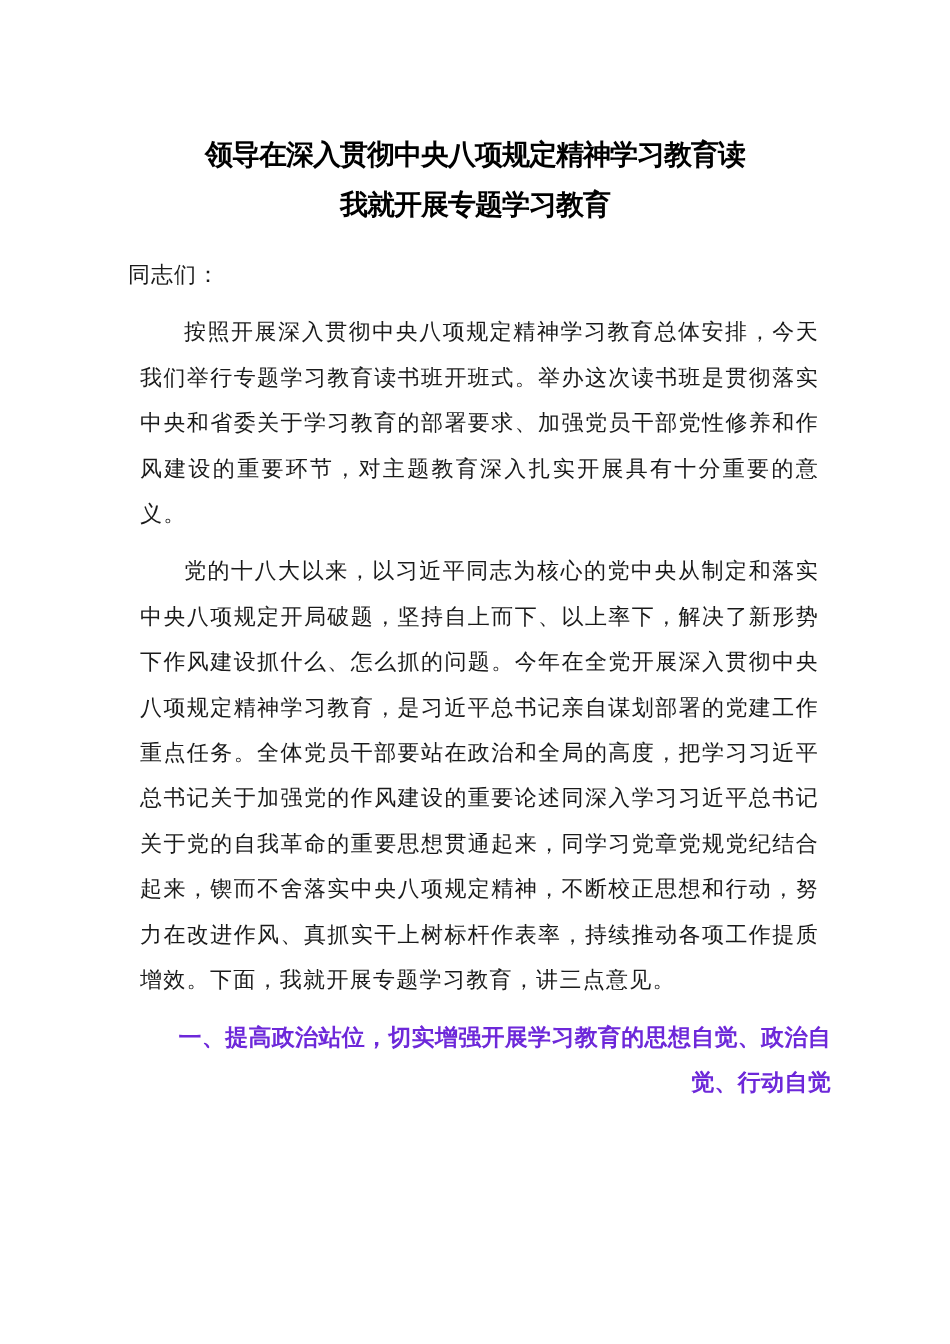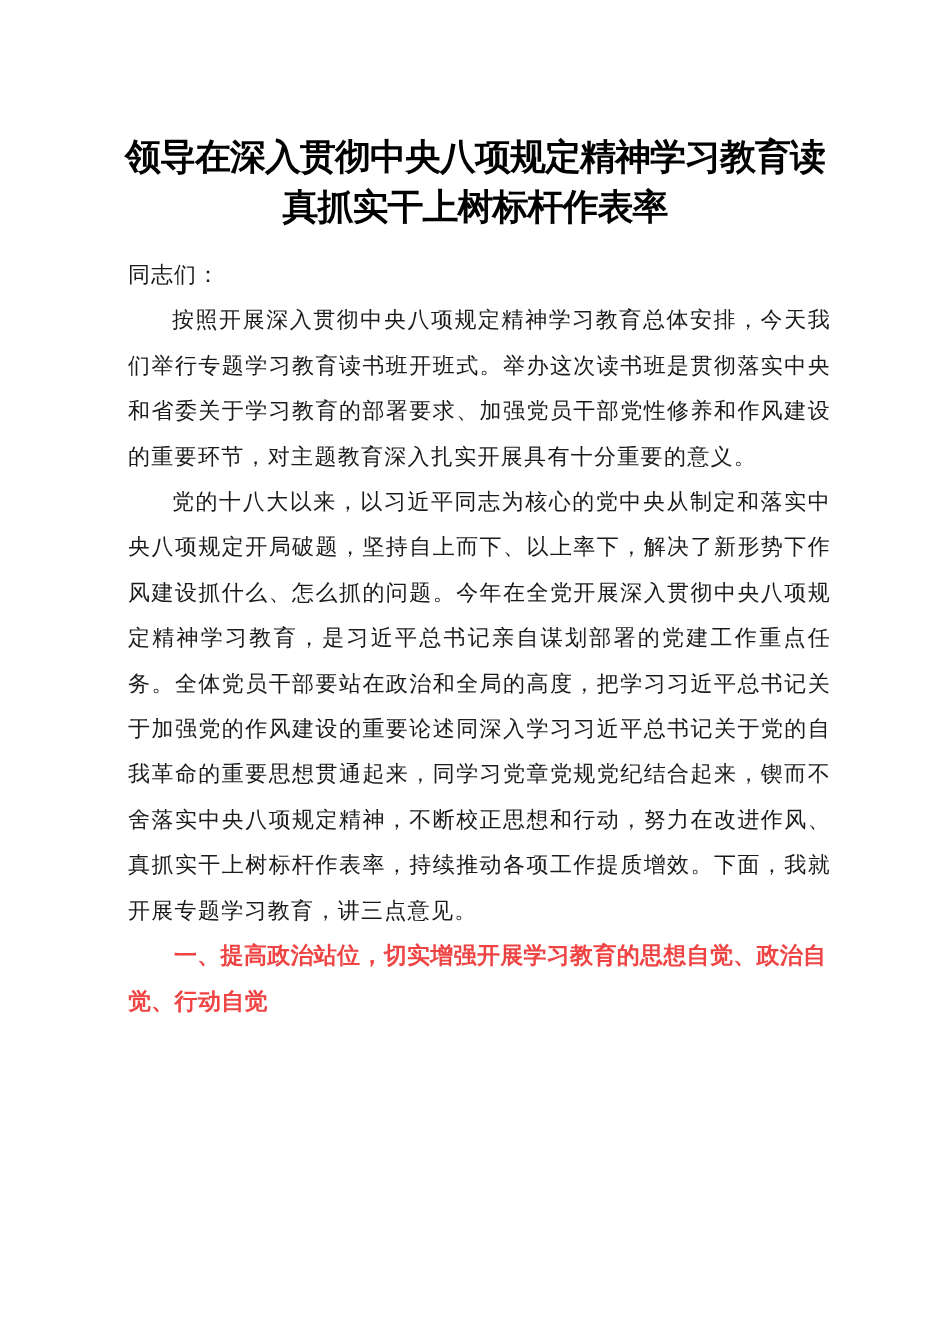--- a/index.html
+++ b/index.html
@@ -13,23 +13,23 @@
       position: relative;
       overflow: hidden;
       color: #111111;
     }
     .title {
       position: absolute;
       left: 110px;
       width: 730px;
       top: 132px;
       text-align: center;
-      font-family: Liberation Serif, serif;
+      font-family: Liberation Mono, monospace;
       font-weight: bold;
-      font-size: 36px;
+      font-size: 28px;
       line-height: 50px;
       letter-spacing: -1px;
       color: #000;
       margin: 0;
     }
     .body-text {
       position: absolute;
       left: 128px;
       top: 252px;
       width: 703px;
@@ -37,41 +37,42 @@
       font-weight: 300;
       font-size: 22px;
       line-height: 45.4px;
       color: #1a1a1a;
     }
     .salutation {
       margin: 0;
       letter-spacing: 1px;
     }
     .para {
-      margin: 0;
+      margin: 12px;
       text-indent: 2em;
       text-align: justify;
       text-align-last: left;
       letter-spacing: 1.3px;
     }
     .heading-1 {
       margin: 0;
       text-indent: 2em;
       font-weight: bold;
       font-size: 23px;
       letter-spacing: 0.3px;
-      color: #ef4444;
+      color: #6d28d9;
+      text-align: right;
     }
   </style>
 </head>
 <body>
 
 <h1 class="title">
   <span>领导在深入贯彻中央八项规定精神学习教育读</span><br>
-  <span>真抓实干上树标杆作表率</span>
+  <span>我就开展专题学习教育</span>
 </h1>
 
 <div class="body-text">
   <p class="salutation">同志们：</p>
   <p class="para">按照开展深入贯彻中央八项规定精神学习教育总体安排，今天我们举行专题学习教育读书班开班式。举办这次读书班是贯彻落实中央和省委关于学习教育的部署要求、加强党员干部党性修养和作风建设的重要环节，对主题教育深入扎实开展具有十分重要的意义。</p>
   <p class="para">党的十八大以来，以习近平同志为核心的党中央从制定和落实中央八项规定开局破题，坚持自上而下、以上率下，解决了新形势下作风建设抓什么、怎么抓的问题。今年在全党开展深入贯彻中央八项规定精神学习教育，是习近平总书记亲自谋划部署的党建工作重点任务。全体党员干部要站在政治和全局的高度，把学习习近平总书记关于加强党的作风建设的重要论述同深入学习习近平总书记关于党的自我革命的重要思想贯通起来，同学习党章党规党纪结合起来，锲而不舍落实中央八项规定精神，不断校正思想和行动，努力在改进作风、真抓实干上树标杆作表率，持续推动各项工作提质增效。下面，我就开展专题学习教育，讲三点意见。</p>
   <p class="heading-1">一、提高政治站位，切实增强开展学习教育的思想自觉、政治自觉、行动自觉</p>
 </div>
 
 </body></html>

